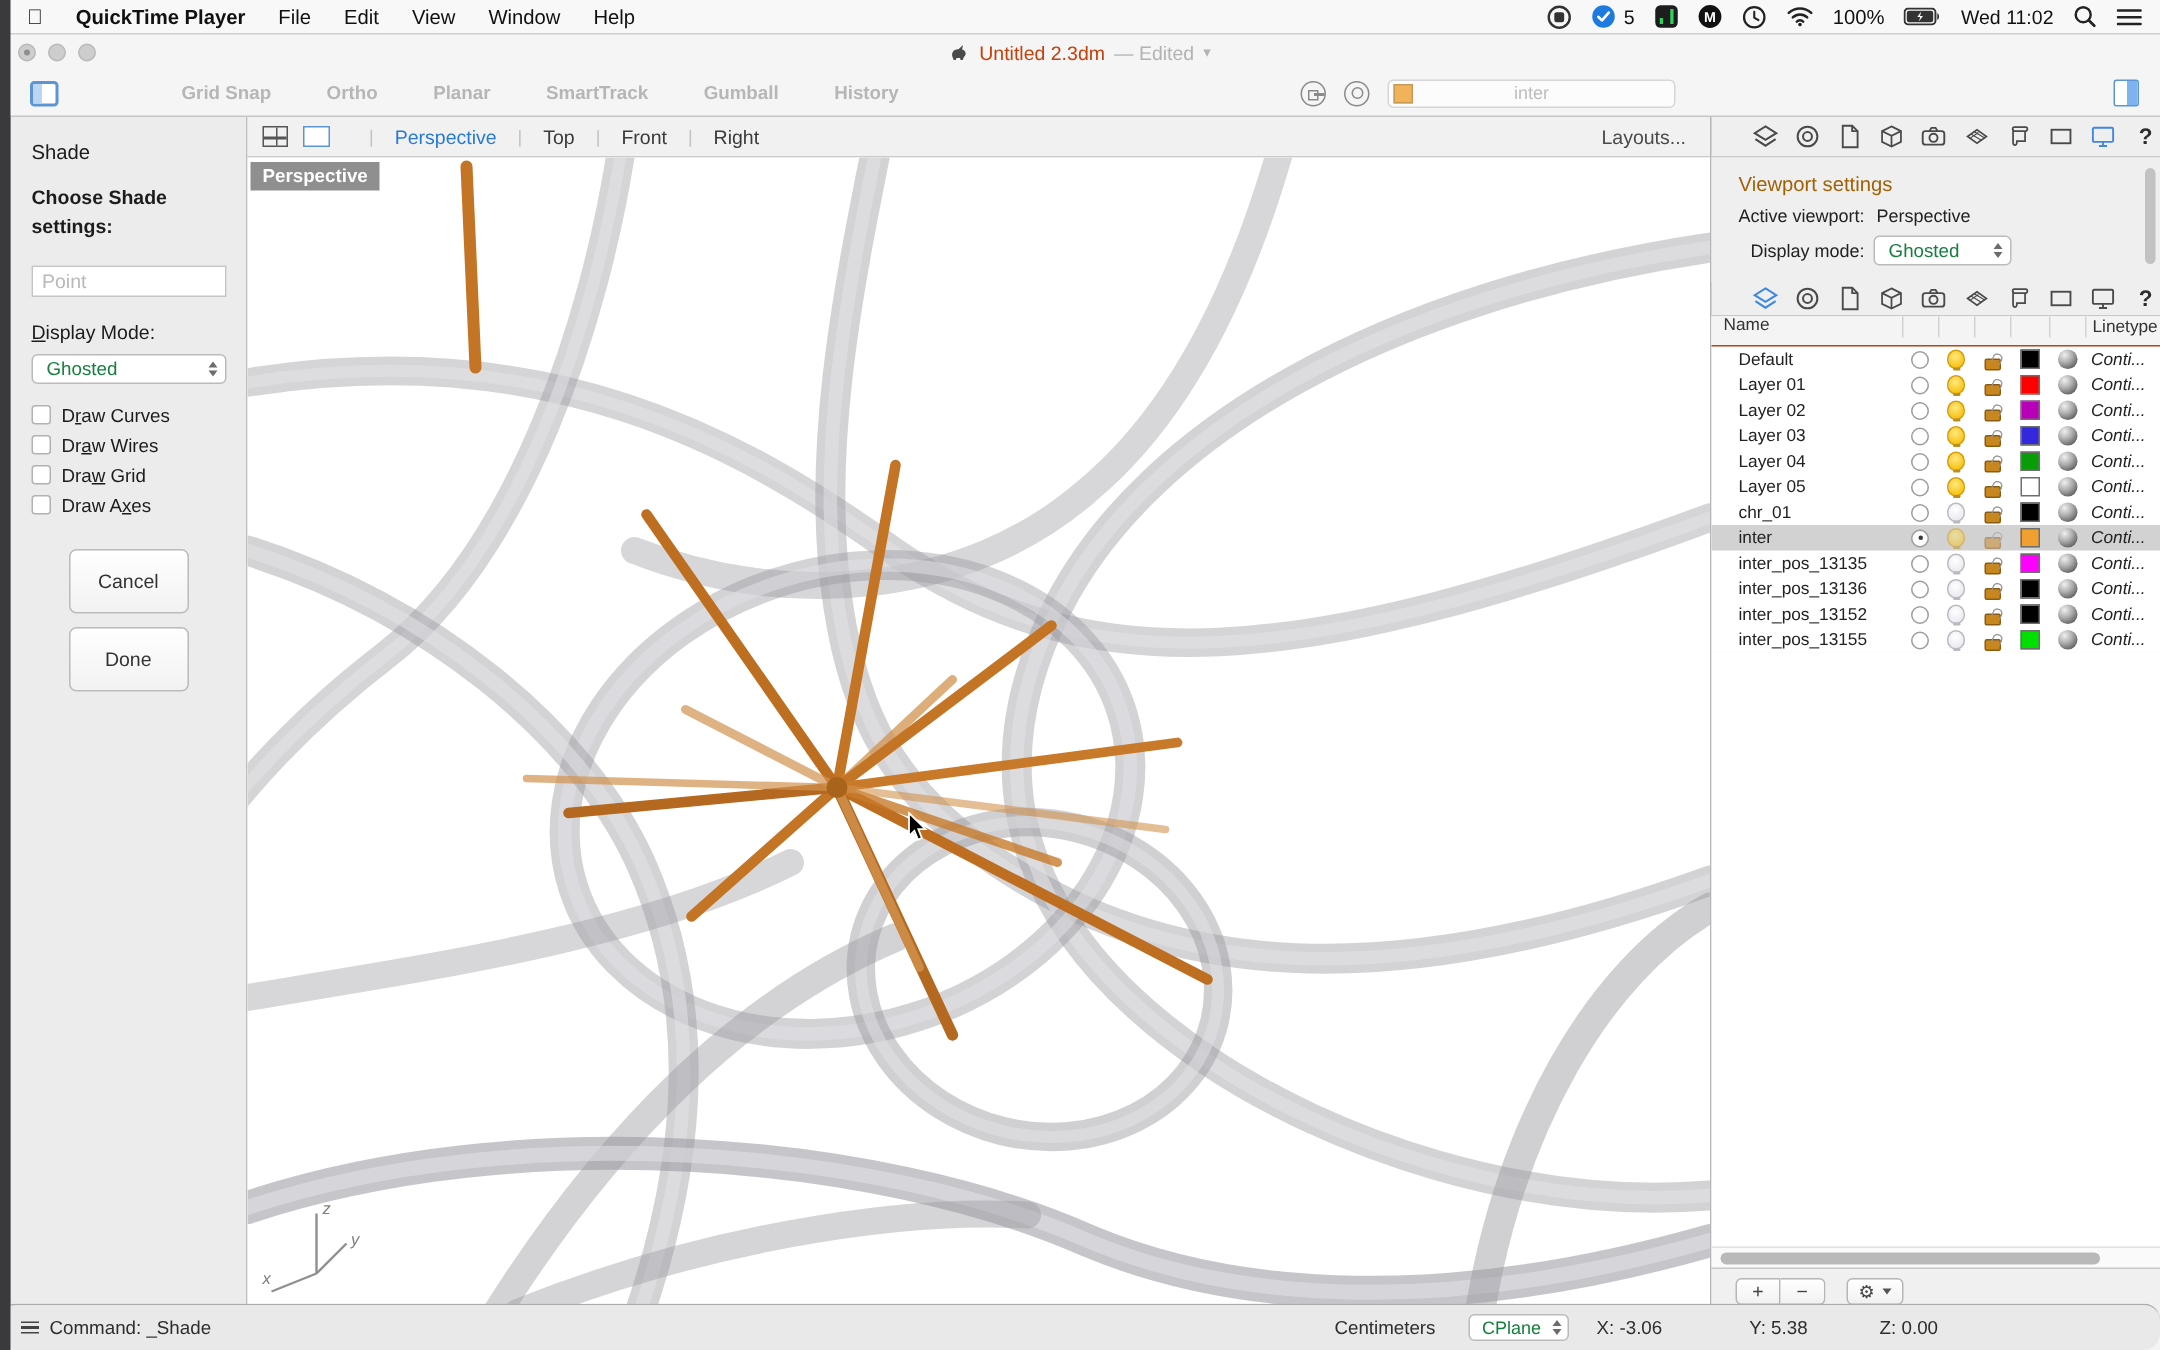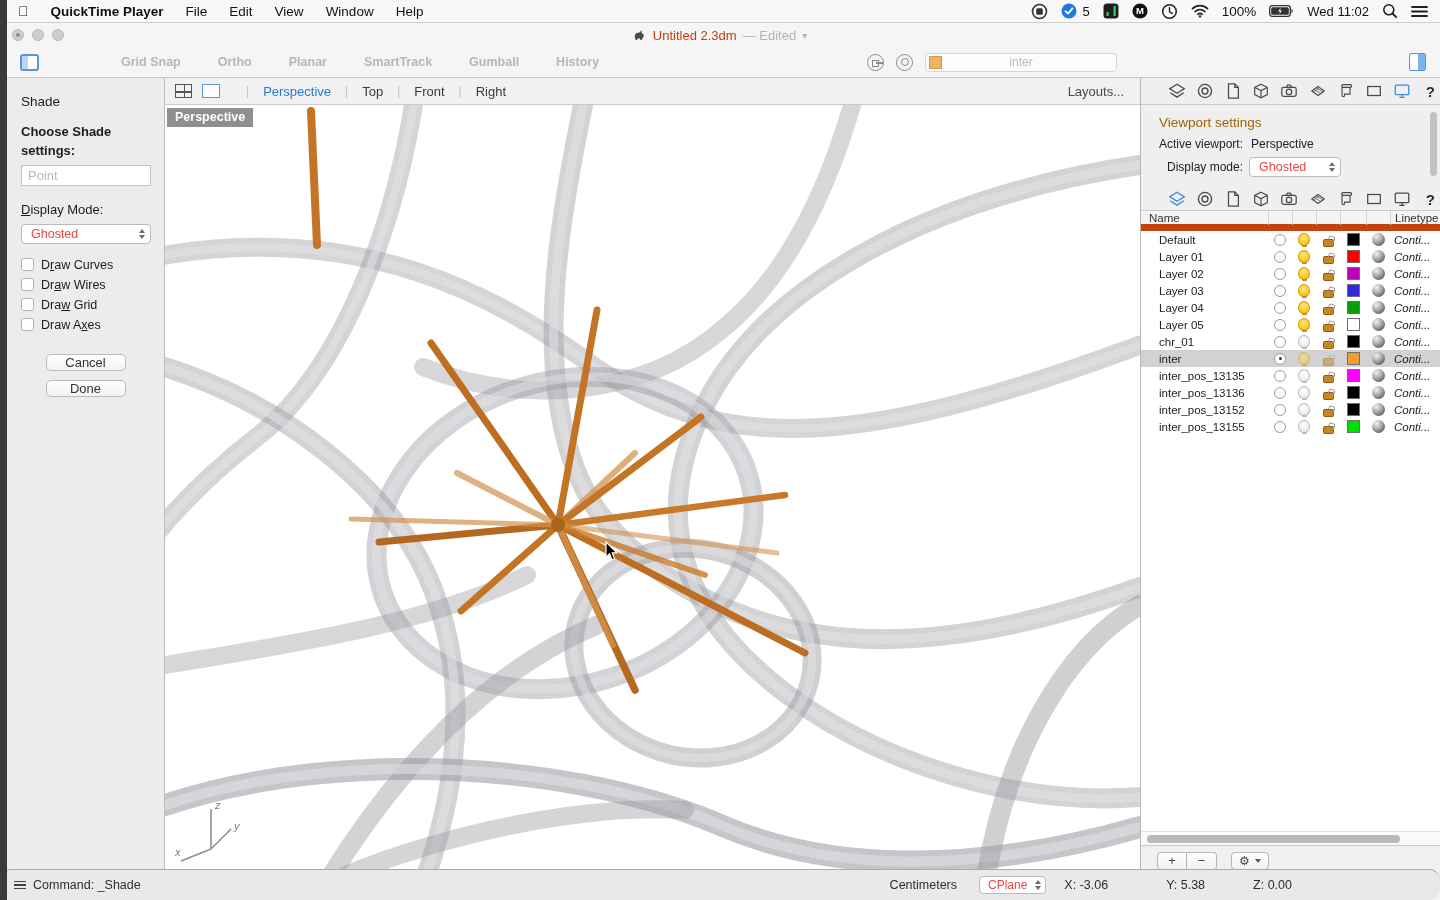--- a/index.html
+++ b/index.html
@@ -54,40 +54,40 @@
 
   
   .main { position:absolute; top:78px; left:0; right:0; bottom:25px; display:flex; }
   .left-edge { width:7px; background:#3a3a3c; }
   .edge-global { position:absolute; left:0; top:-55px; bottom:-25px; width:7px; background:#3a3a3c; z-index:70; }
 
   
   .shade-panel { width:158px; background:#ececec; border-right:1px solid #bdbdbd; padding:16px 14px 0 14px;
     font-size:13px; color:#1c1c1c; }
   .sp-title { font-size:13.5px; margin-bottom:14px; }
-  .sp-heading { font-weight:bold; line-height:1.45; margin-bottom:4px; }
+  .sp-heading { font-weight:bold; line-height:1.45; margin-bottom:16px; }
   .text-input { width:130px; height:21px; border:1px solid #c4c4c4; background:#fff; font-size:13px;
     padding:0 6px; color:#333; font-family:"Liberation Sans", sans-serif; }
   .text-input::placeholder { color:#b9b9b9; }
   .sp-dm-label { margin:16px 0 7px 0; }
   .u { text-decoration:underline; }
   .mac-select { display:inline-flex; align-items:center; background:#fff; border:1px solid #bbb;
-    border-radius:4px; padding:2px 5px 2px 9px; font-size:12.5px; color:#ef4444; }
+    border-radius:4px; padding:2px 5px 2px 9px; font-size:12.5px; color:#15803d; }
   .mac-select .lab { flex:1; }
   .stepper { display:inline-flex; flex-direction:column; gap:2px; margin-left:8px; }
   .stepper i { width:0; height:0; border-left:3.5px solid transparent; border-right:3.5px solid transparent; display:block; }
   .stepper .up { border-bottom:4px solid #6c6c6c; }
   .stepper .dn { border-top:4px solid #6c6c6c; }
   .sp-select { width:130px; }
   .sp-checks { margin-top:14px; display:flex; flex-direction:column; gap:6px; font-size:12.5px; }
   .cb-row { display:flex; align-items:center; gap:7px; }
   .cb { width:13px; height:13px; border:1px solid #b2b2b2; border-radius:2.5px; background:#fff; flex:0 0 auto; }
   .sp-buttons { margin-top:22px; display:flex; flex-direction:column; gap:9px; align-items:center; }
   .mac-btn { background:linear-gradient(#ffffff,#f2f2f2); border:1px solid #bcbcbc; border-radius:5px;
-    font-size:13px; color:#333; width:80px; padding:0 0; text-align:center; font-family:"Liberation Sans", sans-serif; }
+    font-size:13px; color:#333; width:80px; padding:13px 0; text-align:center; font-family:"Liberation Sans", sans-serif; }
 
   
   .center { flex:1; display:flex; flex-direction:column; min-width:0; }
   .vtab-row { height:27px; background:#f1f1f1; border-bottom:1px solid #cacaca; display:flex; align-items:center;
     font-size:13px; color:#3a3a3a; padding-left:10px; }
   .grid4 { width:17px; height:14px; border:1.5px solid #555; position:relative; margin-right:10px; }
   .grid4::before { content:""; position:absolute; left:50%; top:0; bottom:0; width:1.5px; background:#555; }
   .grid4::after { content:""; position:absolute; top:50%; left:0; right:0; height:1.5px; background:#555; }
   .pane1 { width:18px; height:14px; border:1.5px solid #5b95d6; background:#fff; margin-right:12px; }
   .vsep { color:#c2c2c2; margin:0 14px; font-size:12px; }
@@ -116,21 +116,21 @@
   .vps-title { font-size:13.5px; color:#a16207; }
   .vps-row { font-size:12px; color:#222; margin-top:7px; display:flex; align-items:center; }
   .vps-row .lab1 { margin-right:8px; }
   .vps-dm { margin-top:6px; }
   .vps-dm .lab1 { margin-left:8px; margin-right:6px; }
   .vps-select { width:92px; }
   .vscroll-thumb { position:absolute; right:3px; top:7px; width:7px; height:64px; background:#c2c2c2; border-radius:4px; }
 
   
   .layers { background:#fff; font-size:11.5px; color:#222; }
-  .layers-header { display:flex; align-items:center; height:20px; background:#f4f4f4; border-bottom:7px solid #c2410c; color:#333; }
+  .layers-header { display:flex; height:20px; background:#f4f4f4; border-bottom:1px solid #c2410c; color:#333; }
   .lh-name { flex:1; padding-left:8px; }
   .lh-cell { width:24px; height:14px; border-left:1px solid #d2d2d2; }
   .lh-cell.w26 { width:26px; }
   .lh-linetype { width:50px; border-left:1px solid #d2d2d2; padding-left:4px; height:14px; line-height:14px; overflow:hidden; white-space:nowrap; }
   .layer-row { display:flex; align-items:center; height:17px; }
   .layer-row.selected { background:#d2d2d2; }
   .lr-name { flex:1; padding-left:18px; white-space:nowrap; overflow:hidden; }
   .lr-cell { width:24px; display:flex; justify-content:center; align-items:center; }
   .lr-cell.w26 { width:26px; }
   .lr-linetype { width:50px; padding-left:4px; white-space:nowrap; overflow:hidden; color:#222;font-style:italic; }

